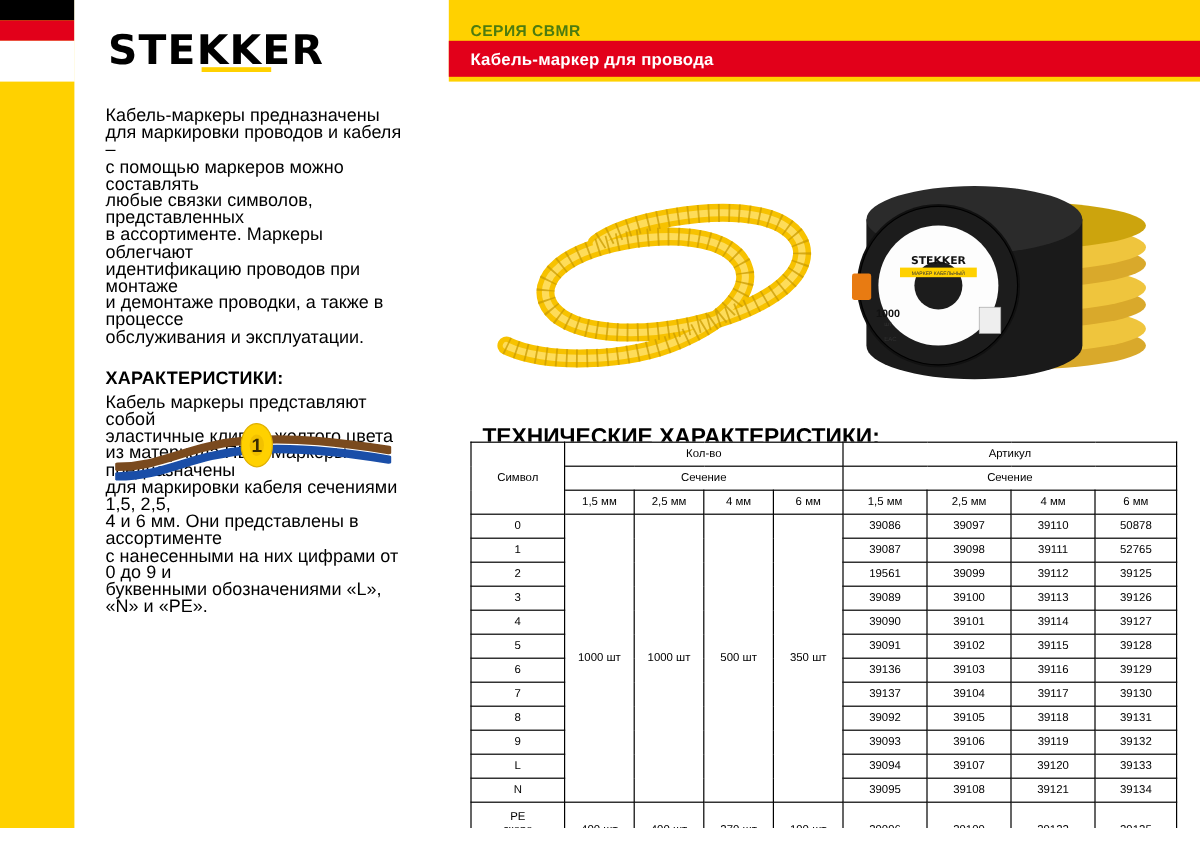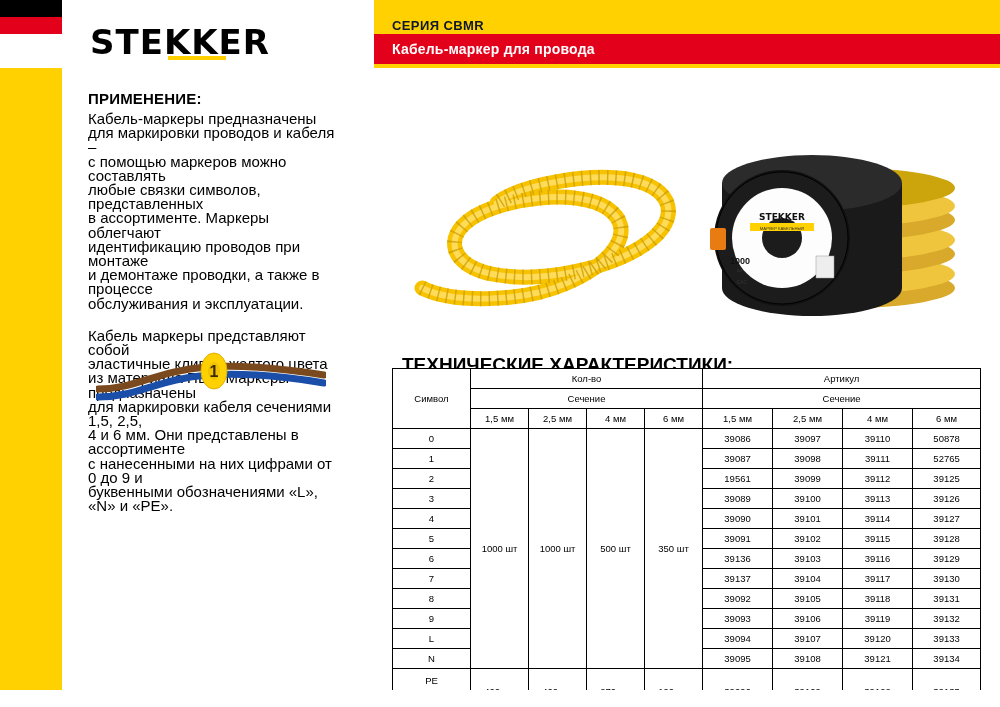--- a/index.html
+++ b/index.html
@@ -79,21 +79,21 @@
     position: absolute;
     left: 374px; top: 0;
     width: 626px; height: 68px;
     background: #ffd100;
   }
   .series-title {
     position: absolute;
     left: 392px; top: 18px;
     font-size: 13px;
     font-weight: bold;
-    color: #0f172a;
+    color: #4d7c0f;
     letter-spacing: 0.4px;
   }
   .red-bar {
     position: absolute;
     left: 374px; top: 34px;
     width: 626px; height: 30px;
     background: #e2001a;
     padding-left: 44px;
   }
   .red-bar-text {
@@ -209,29 +209,29 @@
   </div>
   <div class="logo-underline"></div>
 
   <div class="hdr-right"></div>
   <div class="series-title">СЕРИЯ CBMR</div>
   <div class="red-bar">
     <div class="red-bar-text">Кабель-маркер для провода</div>
   </div>
 
   <div class="left-col">
-    <h2 class="section-title">ПРИМЕНЕНИЕ:</h2>
     <p class="body-text">Кабель-маркеры предназначены
 для маркировки проводов и кабеля –
 с помощью маркеров можно составлять
 любые связки символов, представленных
 в ассортименте. Маркеры облегчают
 идентификацию проводов при монтаже
 и демонтаже проводки, а также в процессе
 обслуживания и эксплуатации.</p>
+    <h2 class="section-title">ХАРАКТЕРИСТИКИ:</h2>
     <p class="body-text">Кабель маркеры представляют собой
 эластичные клипсы желтого цвета
 из материала ПВХ. Маркеры предназначены
 для маркировки кабеля сечениями 1,5, 2,5,
 4 и 6 мм. Они представлены в ассортименте
 с нанесенными на них цифрами от 0 до 9 и
 буквенными обозначениями «L», «N» и «PE».</p>
   </div>
 
   <svg class="wire-illu" viewBox="0 0 230 60">

